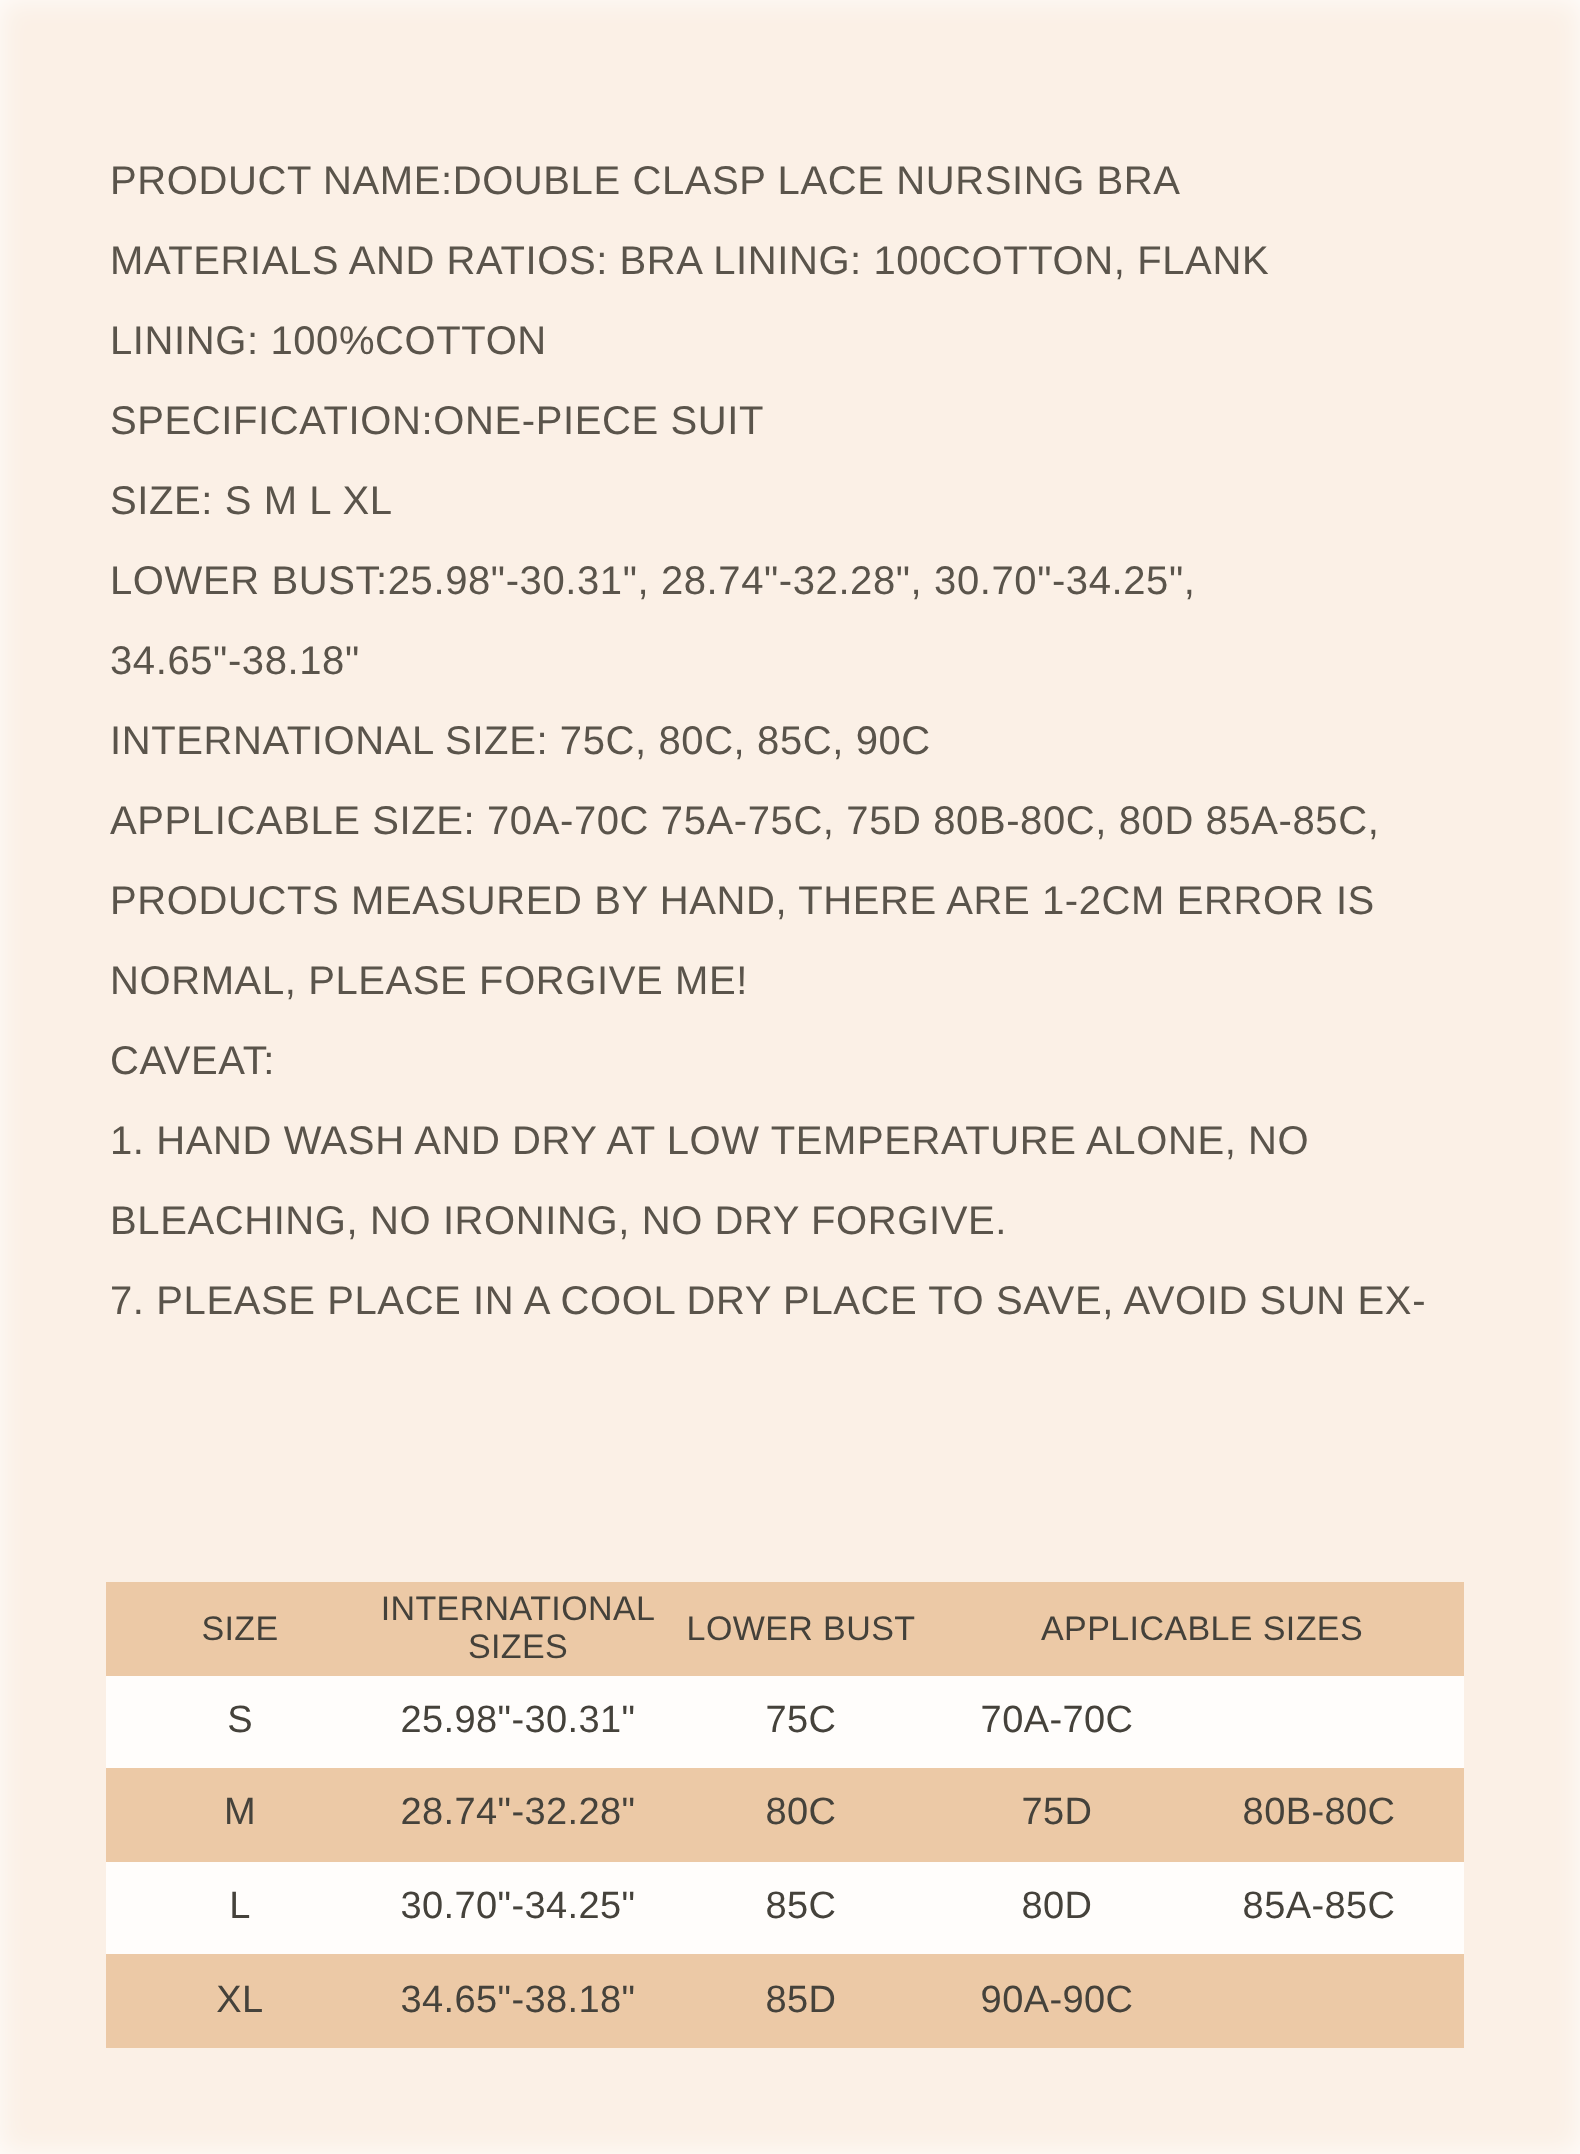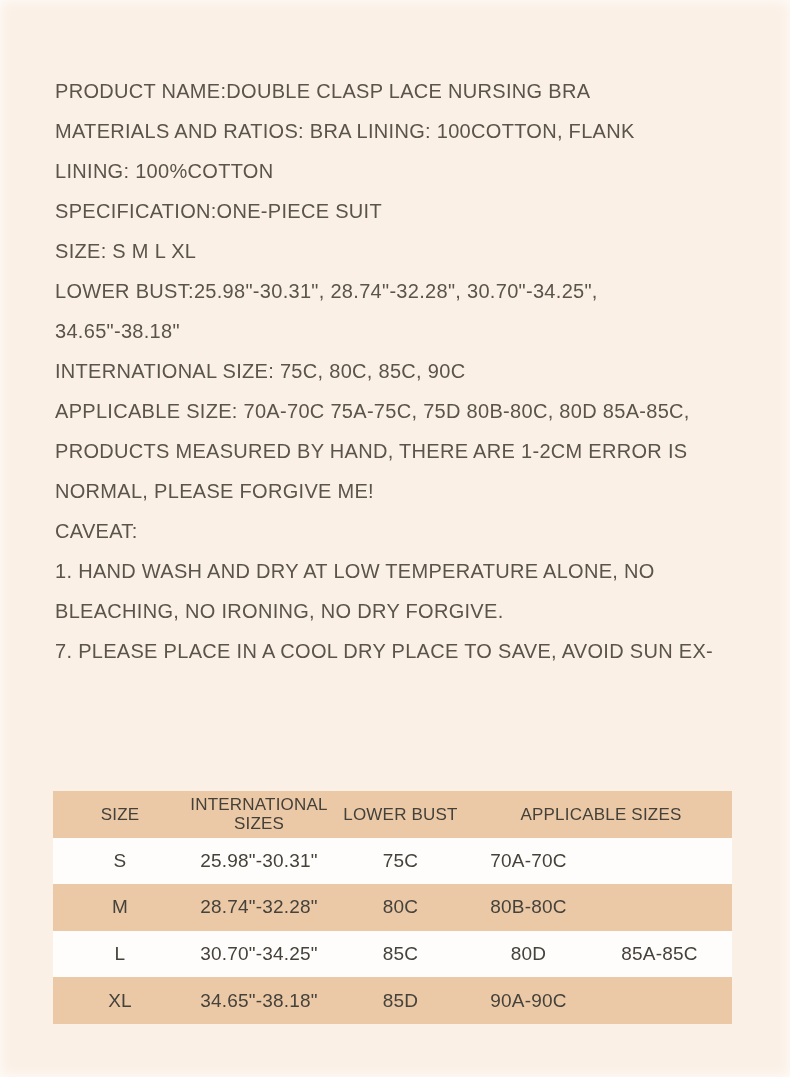--- a/index.html
+++ b/index.html
@@ -99,20 +99,21 @@
     <div class="td">S</div>
     <div class="td">25.98"-30.31"</div>
     <div class="td">75C</div>
     <div class="td">70A-70C</div>
   </div>
 
   <div class="tr peach">
     <div class="td">M</div>
     <div class="td">28.74"-32.28"</div>
     <div class="td">80C</div>
+    <div class="td">75D</div>
     <div class="td">80B-80C</div>
   </div>
 
   <div class="tr white">
     <div class="td">L</div>
     <div class="td">30.70"-34.25"</div>
     <div class="td">85C</div>
     <div class="td">80D</div>
     <div class="td">85A-85C</div>
   </div>

